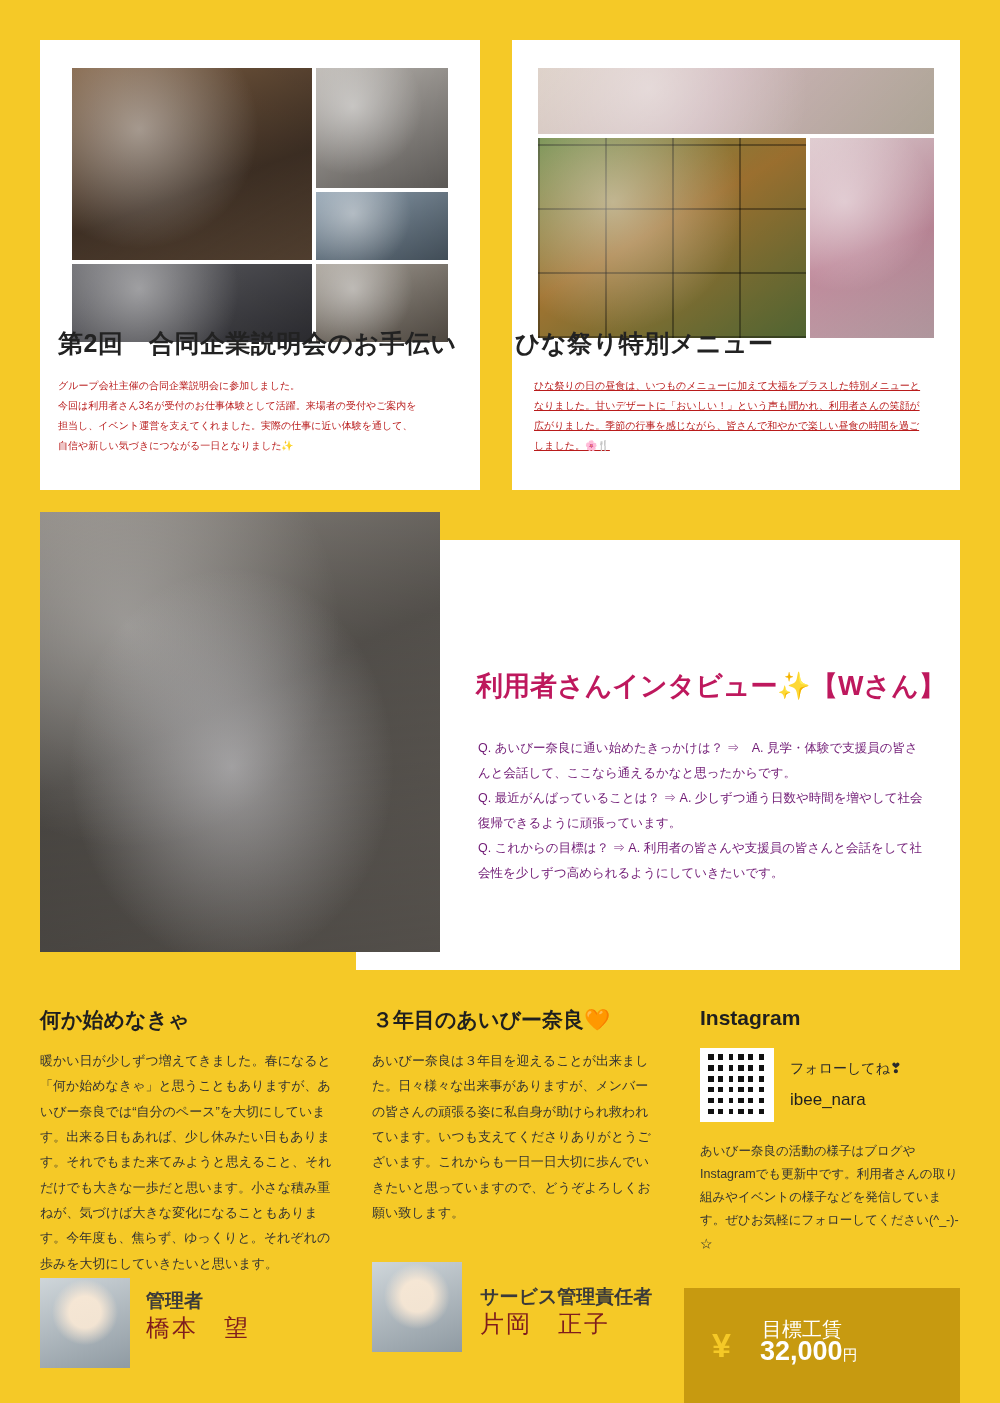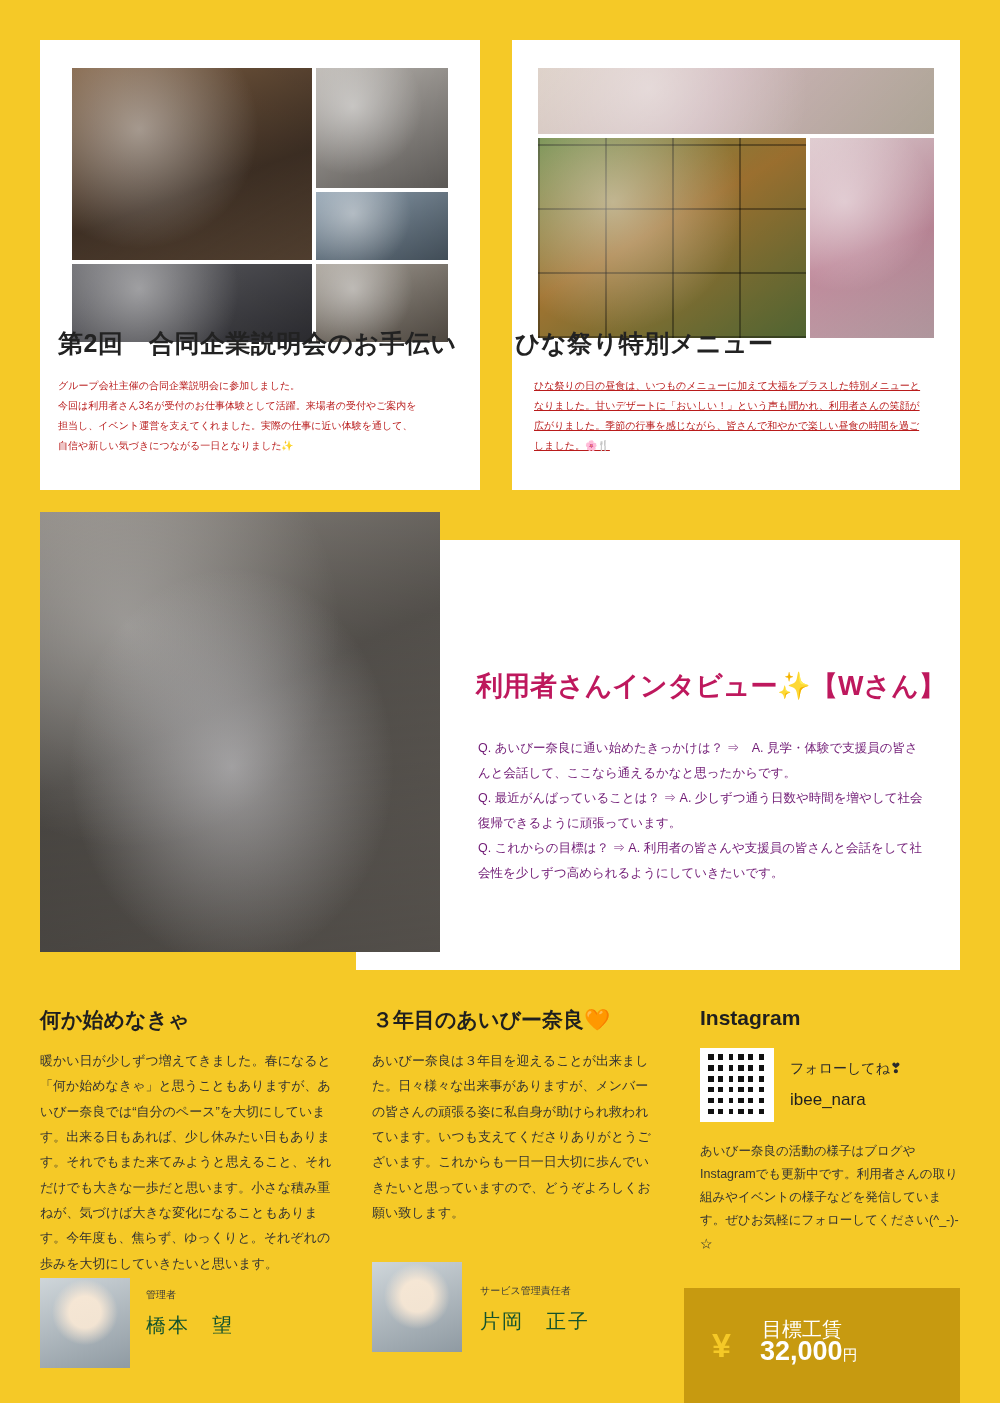--- a/index.html
+++ b/index.html
@@ -160,27 +160,28 @@
   }
   .profile-photo::after {
     content: "";
     position: absolute; inset: 0;
     background: radial-gradient(circle at 50% 38%, rgba(255,236,214,.85) 0 22%, rgba(0,0,0,0) 46%);
   }
   #profile1-photo { left: 40px;  top: 1278px; }
   #profile2-photo { left: 372px; top: 1262px; }
   .profile-role {
     position: absolute;
-    font-size: 10px;
+    font-size: 19px;
     color: #3a3a3a;
+    font-weight: bold;
   }
   .profile-name {
     position: absolute;
-    font-size: 20px;
-    color: #14532d;
+    font-size: 24px;
+    color: #7f1d1d;
     letter-spacing: 2px;
   }
   #profile1-role { left: 146px; top: 1288px; }
   #profile1-name { left: 146px; top: 1312px; }
   #profile2-role { left: 480px; top: 1284px; }
   #profile2-name { left: 480px; top: 1308px; }
 
   
   #qr-code {
     position: absolute;

